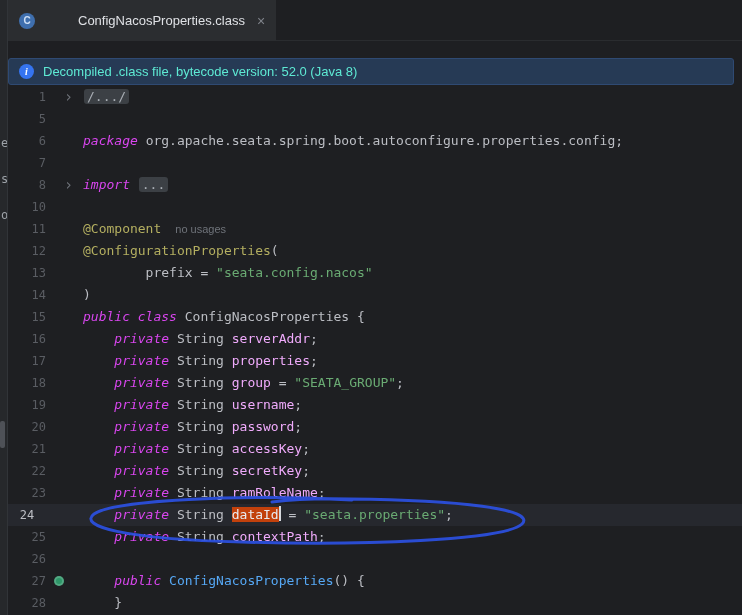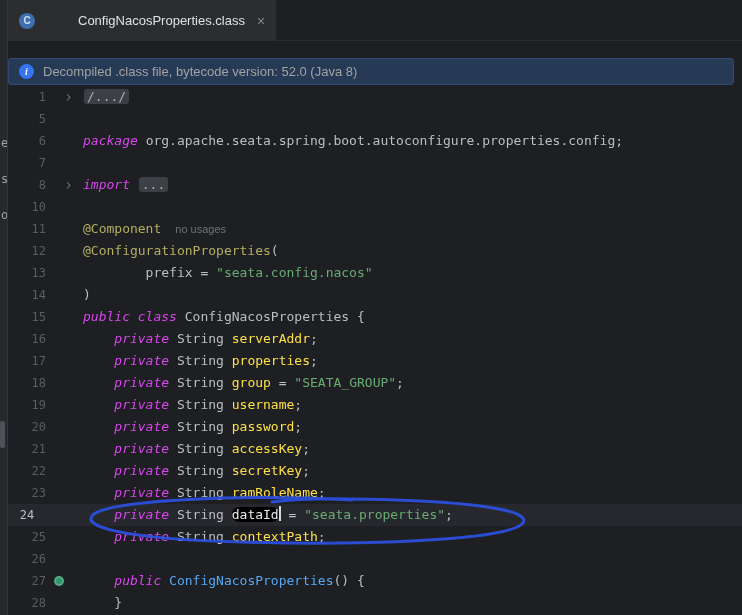--- a/index.html
+++ b/index.html
@@ -36,48 +36,48 @@
   .tab-close { color:#80848b; font-size:14px; margin-left:5px; cursor:pointer; }
 
   
   .banner { position:absolute; left:8px; top:58px; width:726px; height:27px;
             background:#263a55; border:1px solid #2f4a73; border-radius:3px;
             display:flex; align-items:center; gap:9px; padding:0 10px; z-index:2; }
   .info-icon { width:15px; height:15px; border-radius:50%; background:#3574f0;
                color:#ffffff; font-size:10px; font-weight:bold; font-style:italic;
                font-family:"Liberation Serif", serif; flex:none;
                display:flex; align-items:center; justify-content:center; }
-  .banner-text { color:#a3a3a3; font-size:13px; white-space:nowrap; }
+  .banner-text { color:#5eead4; font-size:13px; white-space:nowrap; }
 
   
   .editor { position:absolute; left:8px; top:86px; width:734px; z-index:1; }
   .row { display:flex; height:22px; line-height:22px; white-space:pre;
          font-family:"DejaVu Sans Mono", monospace; font-size:13px; }
   .row.active { background:#26282e; }
   .lnum { width:38px; text-align:right; color:#5a5d63; font-size:12px; flex:none; }
   .row.active .lnum { color:#bcbec4;text-align:center; }
   .slot { width:37px; flex:none; position:relative; }
   .foldarrow { position:absolute; left:18px; top:0; color:#6f737a; font-size:15px; }
   .ctor-icon { position:absolute; left:8px; top:6px; width:10px; height:10px;
                border-radius:50%; background:#2d9668;
                box-shadow:inset 0 0 0 2px rgba(255,255,255,.18); }
   .codeline { flex:1; }
 
   
   .tk-kw     { color:#d946ef;font-style:italic; }
   .tk-def    { color:#bcbec4;text-align:center; }
-  .tk-field  { color:#fde047;text-align:center; }
+  .tk-field  { color:#f0abfc;text-align:center; }
   .tk-str    { color:#6aab73; }
   .tk-ann    { color:#b3ae60; }
   .tk-ctor   { color:#56a8f5; }
   .tk-hint   { color:#6f737a; font-size:11px; margin-left:14px;
                font-family:"Liberation Sans", sans-serif; }
   .tk-folded { background:#3c4045; color:#a9aeb5; border-radius:3px;
                padding:0 3px; margin:0 1px; }
-  .tk-sel    { background:#000000; color:#e8ebf0;border-radius:7px; }
+  .tk-sel    { background:#c2410c; color:#e8ebf0; }
   .caret { display:inline-block; width:2px; height:15px; background:#d6d9de;
            vertical-align:-2px; }
 
   
   .annotation { position:absolute; left:0; top:0; width:742px; height:615px;
                 z-index:6; pointer-events:none; }
 </style>
 </head>
 <body>
 

